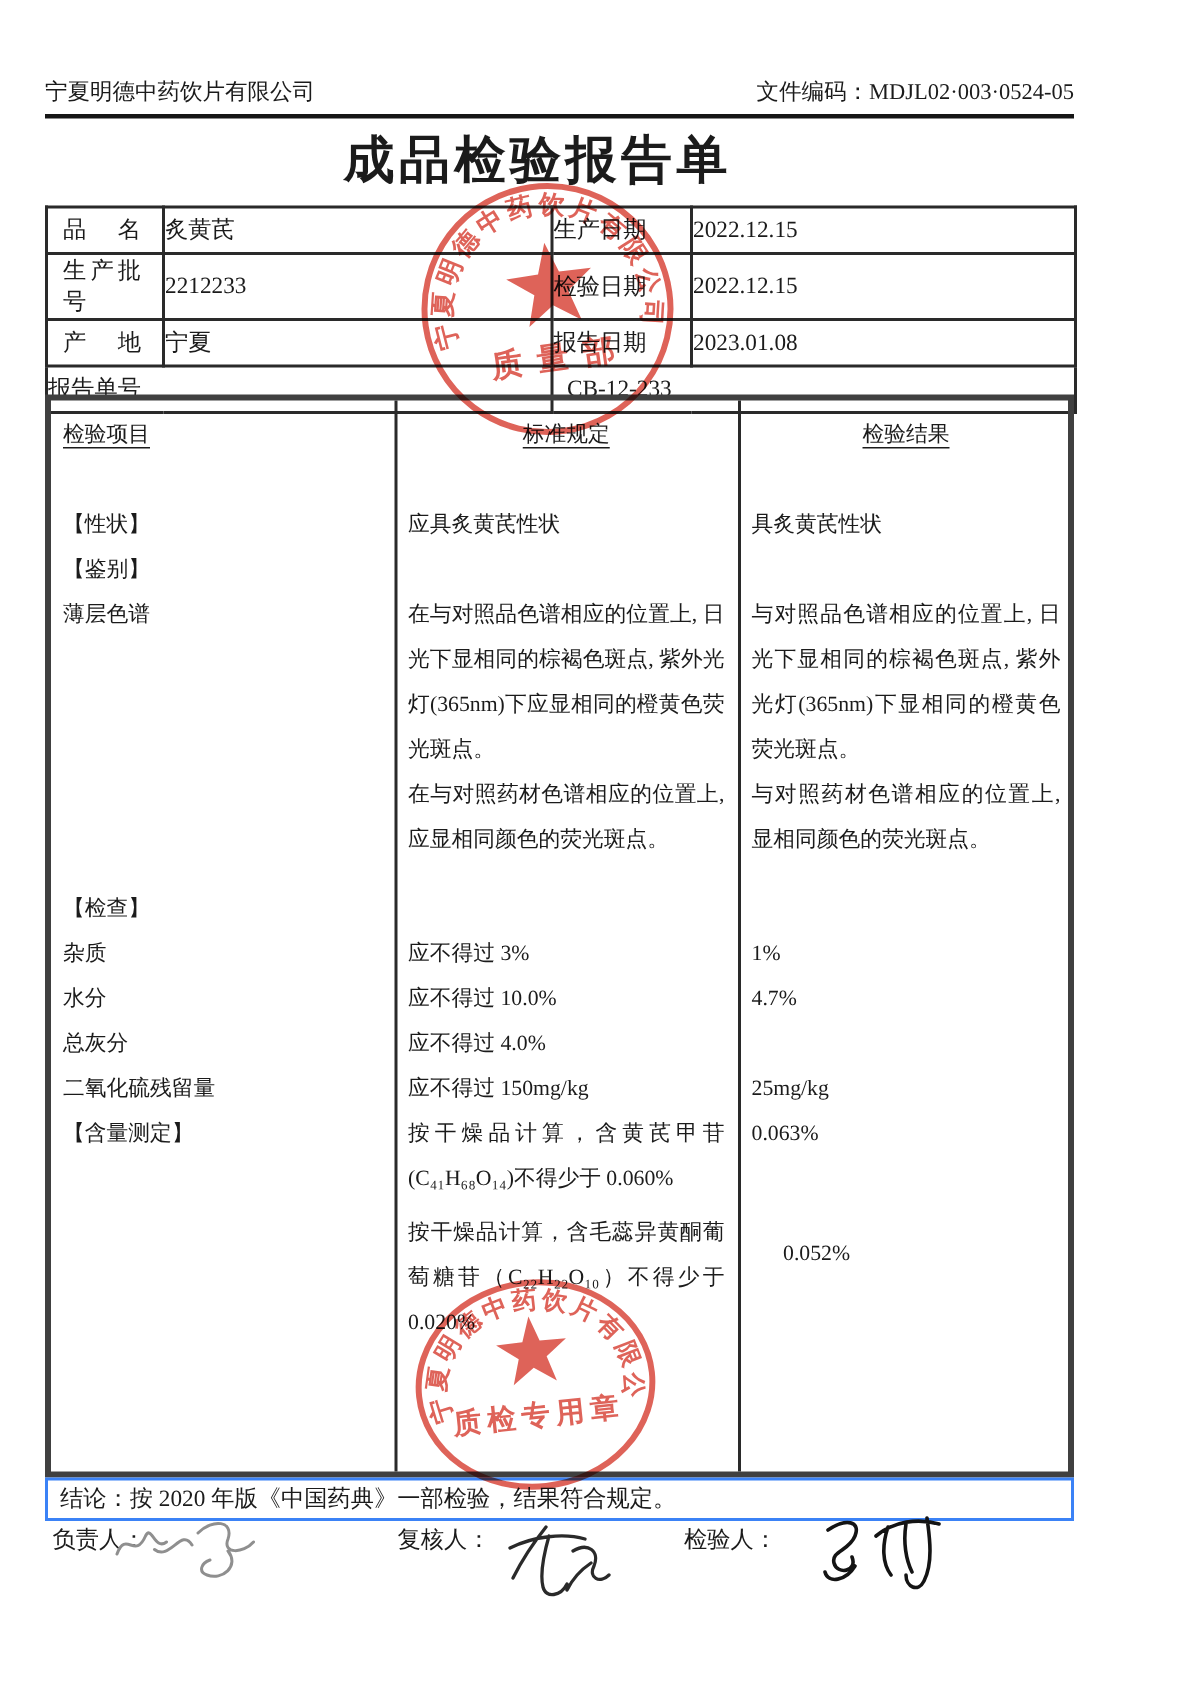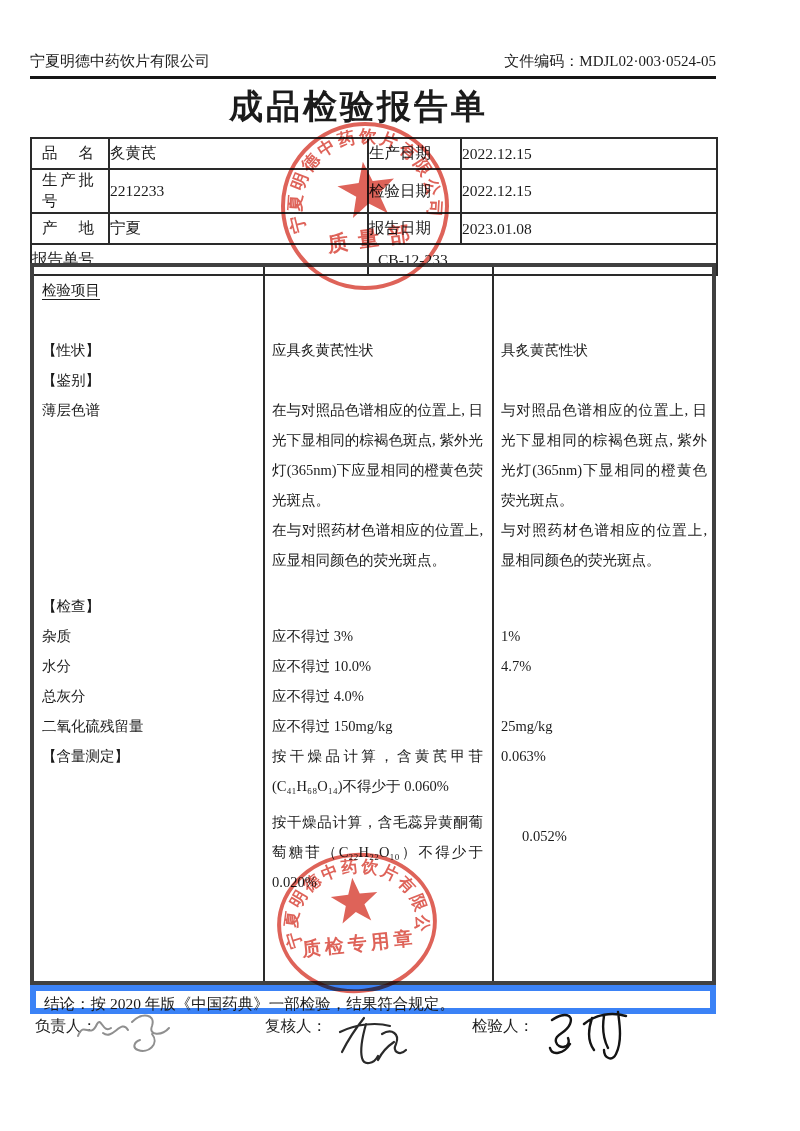--- a/index.html
+++ b/index.html
@@ -33,23 +33,23 @@
   .c2, .c3 { padding:0 9px; text-align:justify; }
   .hdr-row { padding-top:8px; }
   .hdr-row .c1 span, .hdr-row .c2 span, .hdr-row .c3 span { text-decoration:underline; text-underline-offset:4px; text-decoration-thickness:1px; }
   .hdr-row .c2, .hdr-row .c3 { text-align:center; }
   .spacer { height:30px; }
   .row-jiancha { margin-top:16px; }
   .row-assay2 { margin-top:6px; }
   .row-assay2 .c3 { padding-top:14px;padding-left:30px; }
 
   
-  .conclusion { left:30px; top:985px; width:686px; height:29px; border:6px solid #3b82f6; font-size:15.5px; line-height:26px; padding-left:8px; }
+  .conclusion { left:30px; top:985px; width:686px; height:29px; border:2px solid #3b82f6; font-size:15.5px; line-height:26px; padding-left:8px; }
   .signlbl { top:1016px; font-size:15.5px; }
-  .lbl-owner { left:35px; } .lbl-reviewer { left:265px; } .lbl-inspector { left:472px; }
+  .lbl-owner { left:35px; } .lbl-reviewer { left:265px; } .lbl-inspector { left:456px; }
   .sig { fill:none; stroke-linecap:round; stroke-linejoin:round; }
 
   
   .stamp { mix-blend-mode:multiply; opacity:.85; }
   .stamp text { font-family:"Liberation Serif","DejaVu Serif",serif; font-weight:bold; }
 </style>
 </head>
 <body>
 
 <div class="abs hdr">
@@ -97,20 +97,22 @@
   </tr>
 </tbody>
   </table>
 
 <div class="abs results">
   <div class="abs vline vline1"></div>
   <div class="abs vline vline2"></div>
 
   <div class="rrow hdr-row">
     <div class="c1"><span>检验项目</span></div>
+    <div class="c2"><span>标准规定</span></div>
+    <div class="c3"><span>检验结果</span></div>
   </div>
   <div class="spacer"></div>
 
   <div class="rrow">
     <div class="c1">【性状】</div>
     <div class="c2">应具炙黄芪性状</div>
     <div class="c3">具炙黄芪性状</div>
   </div>
   <div class="rrow">
     <div class="c1">【鉴别】</div>

